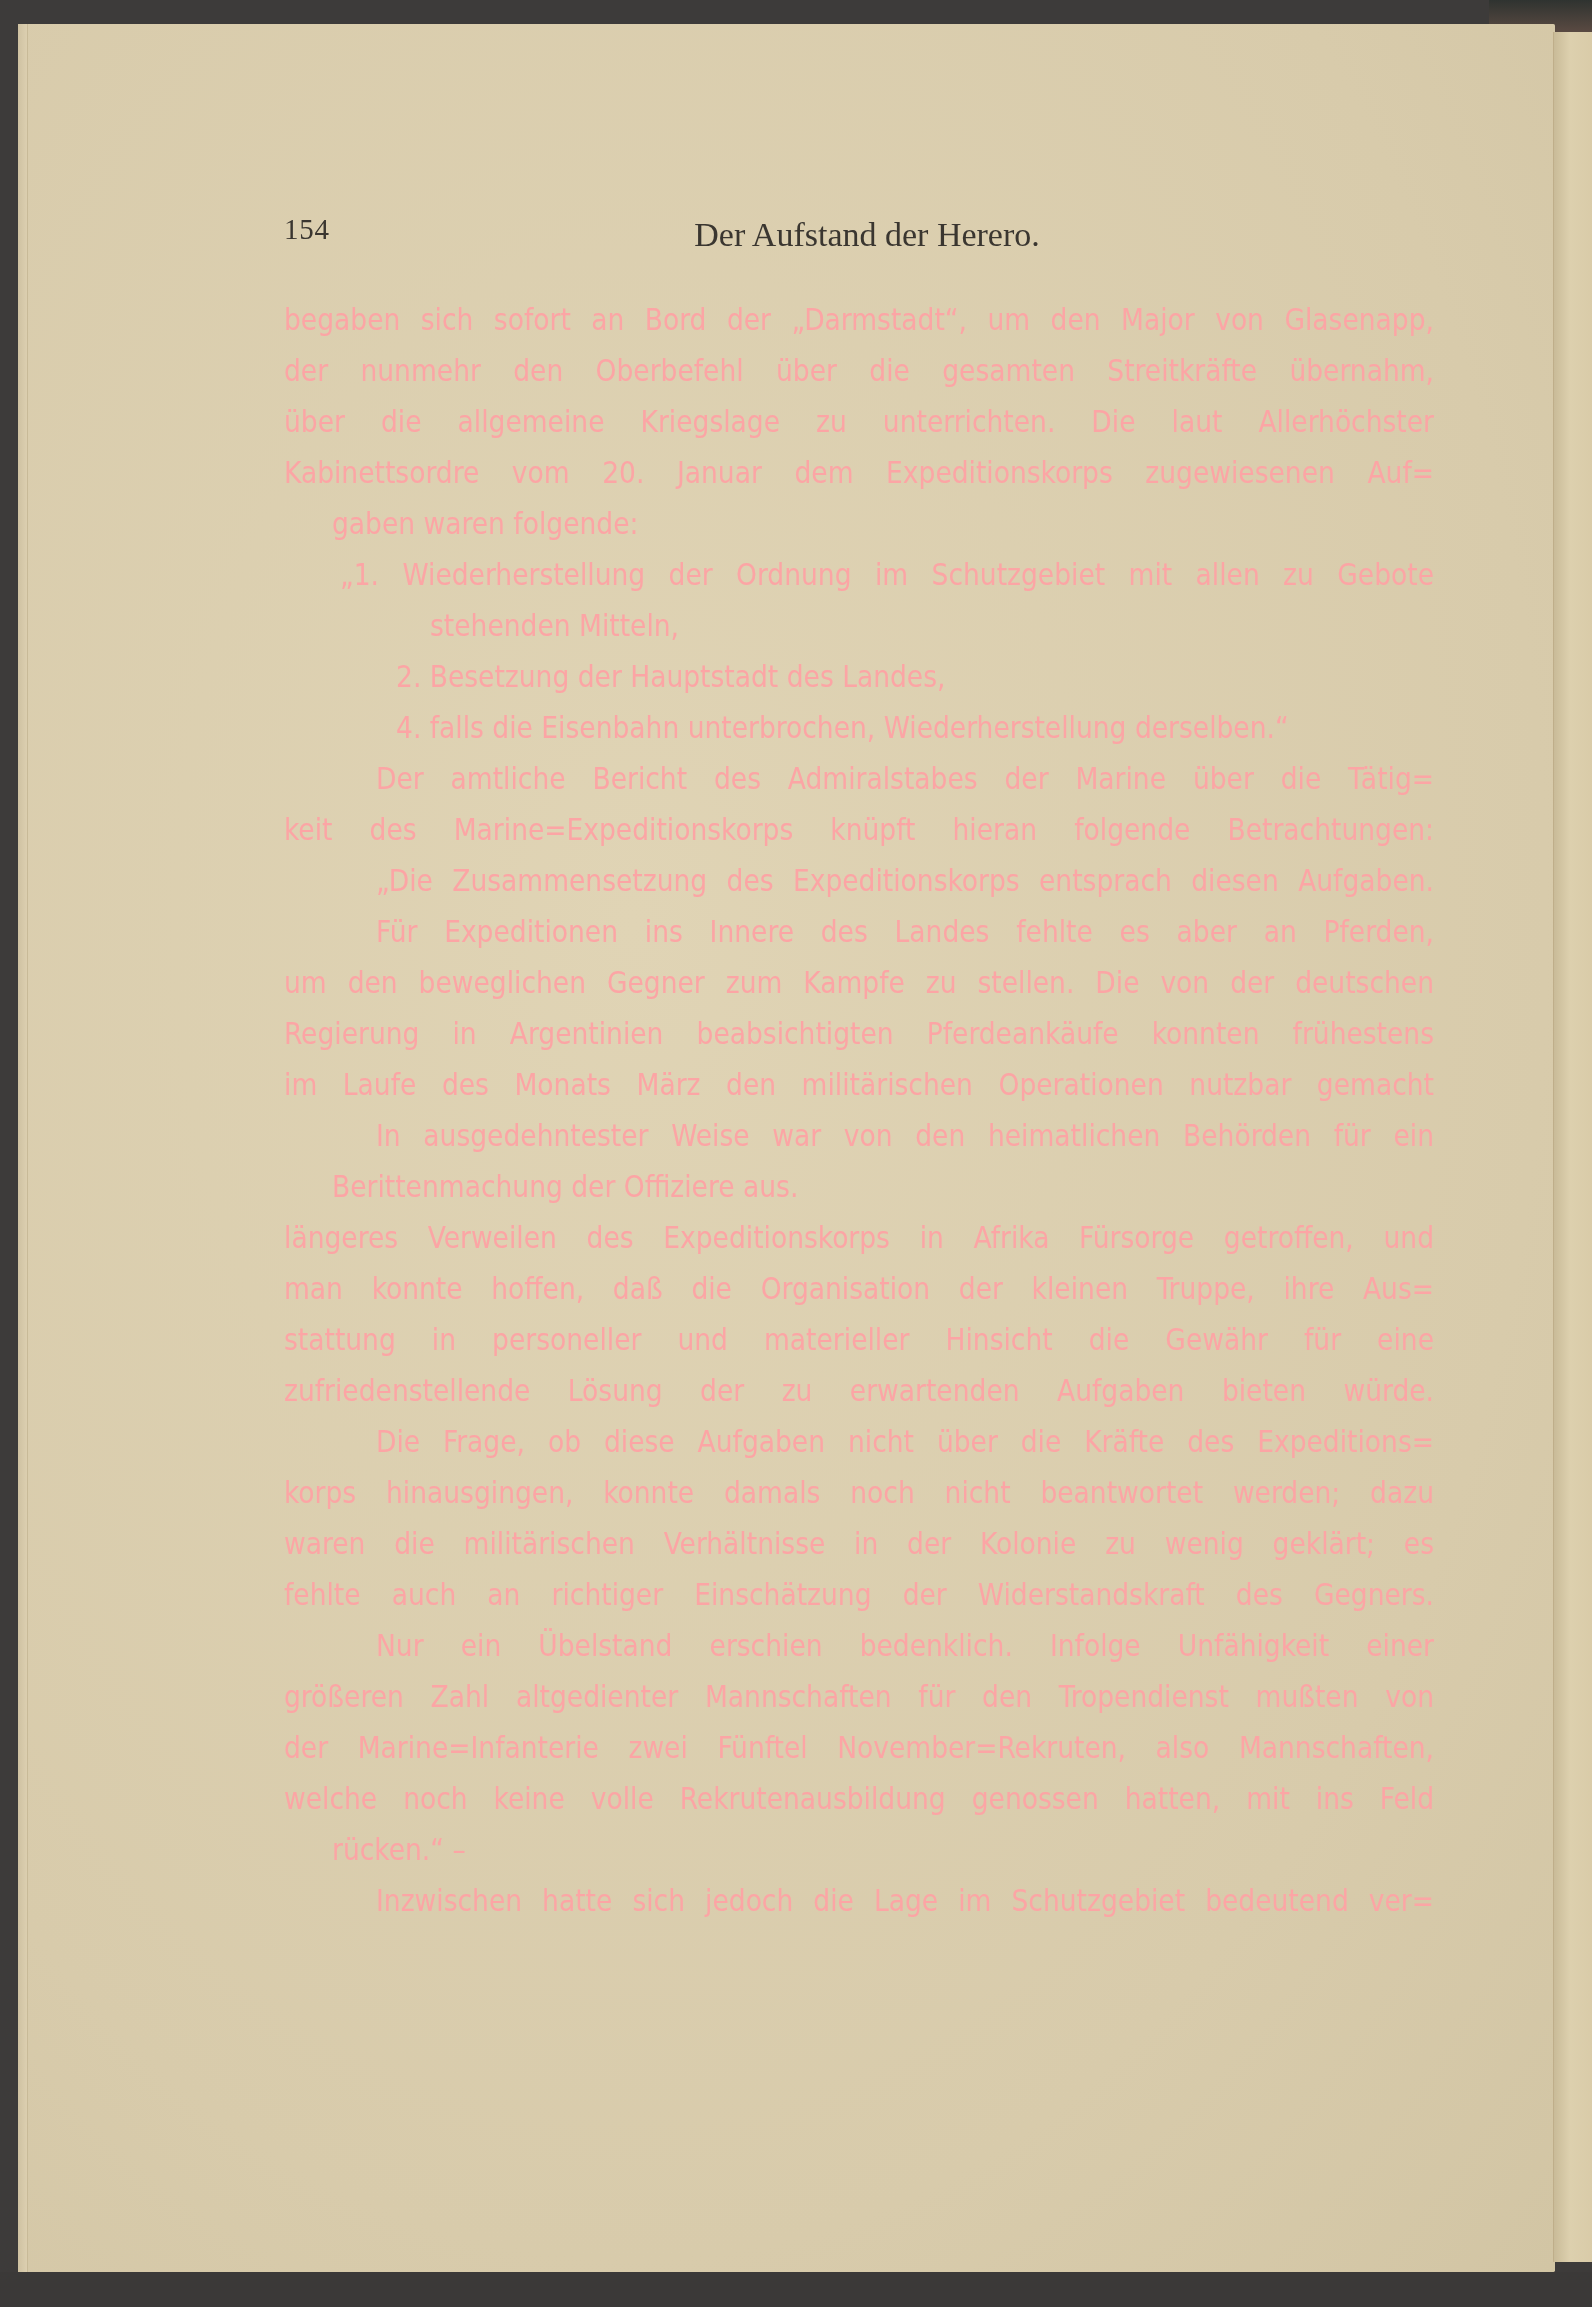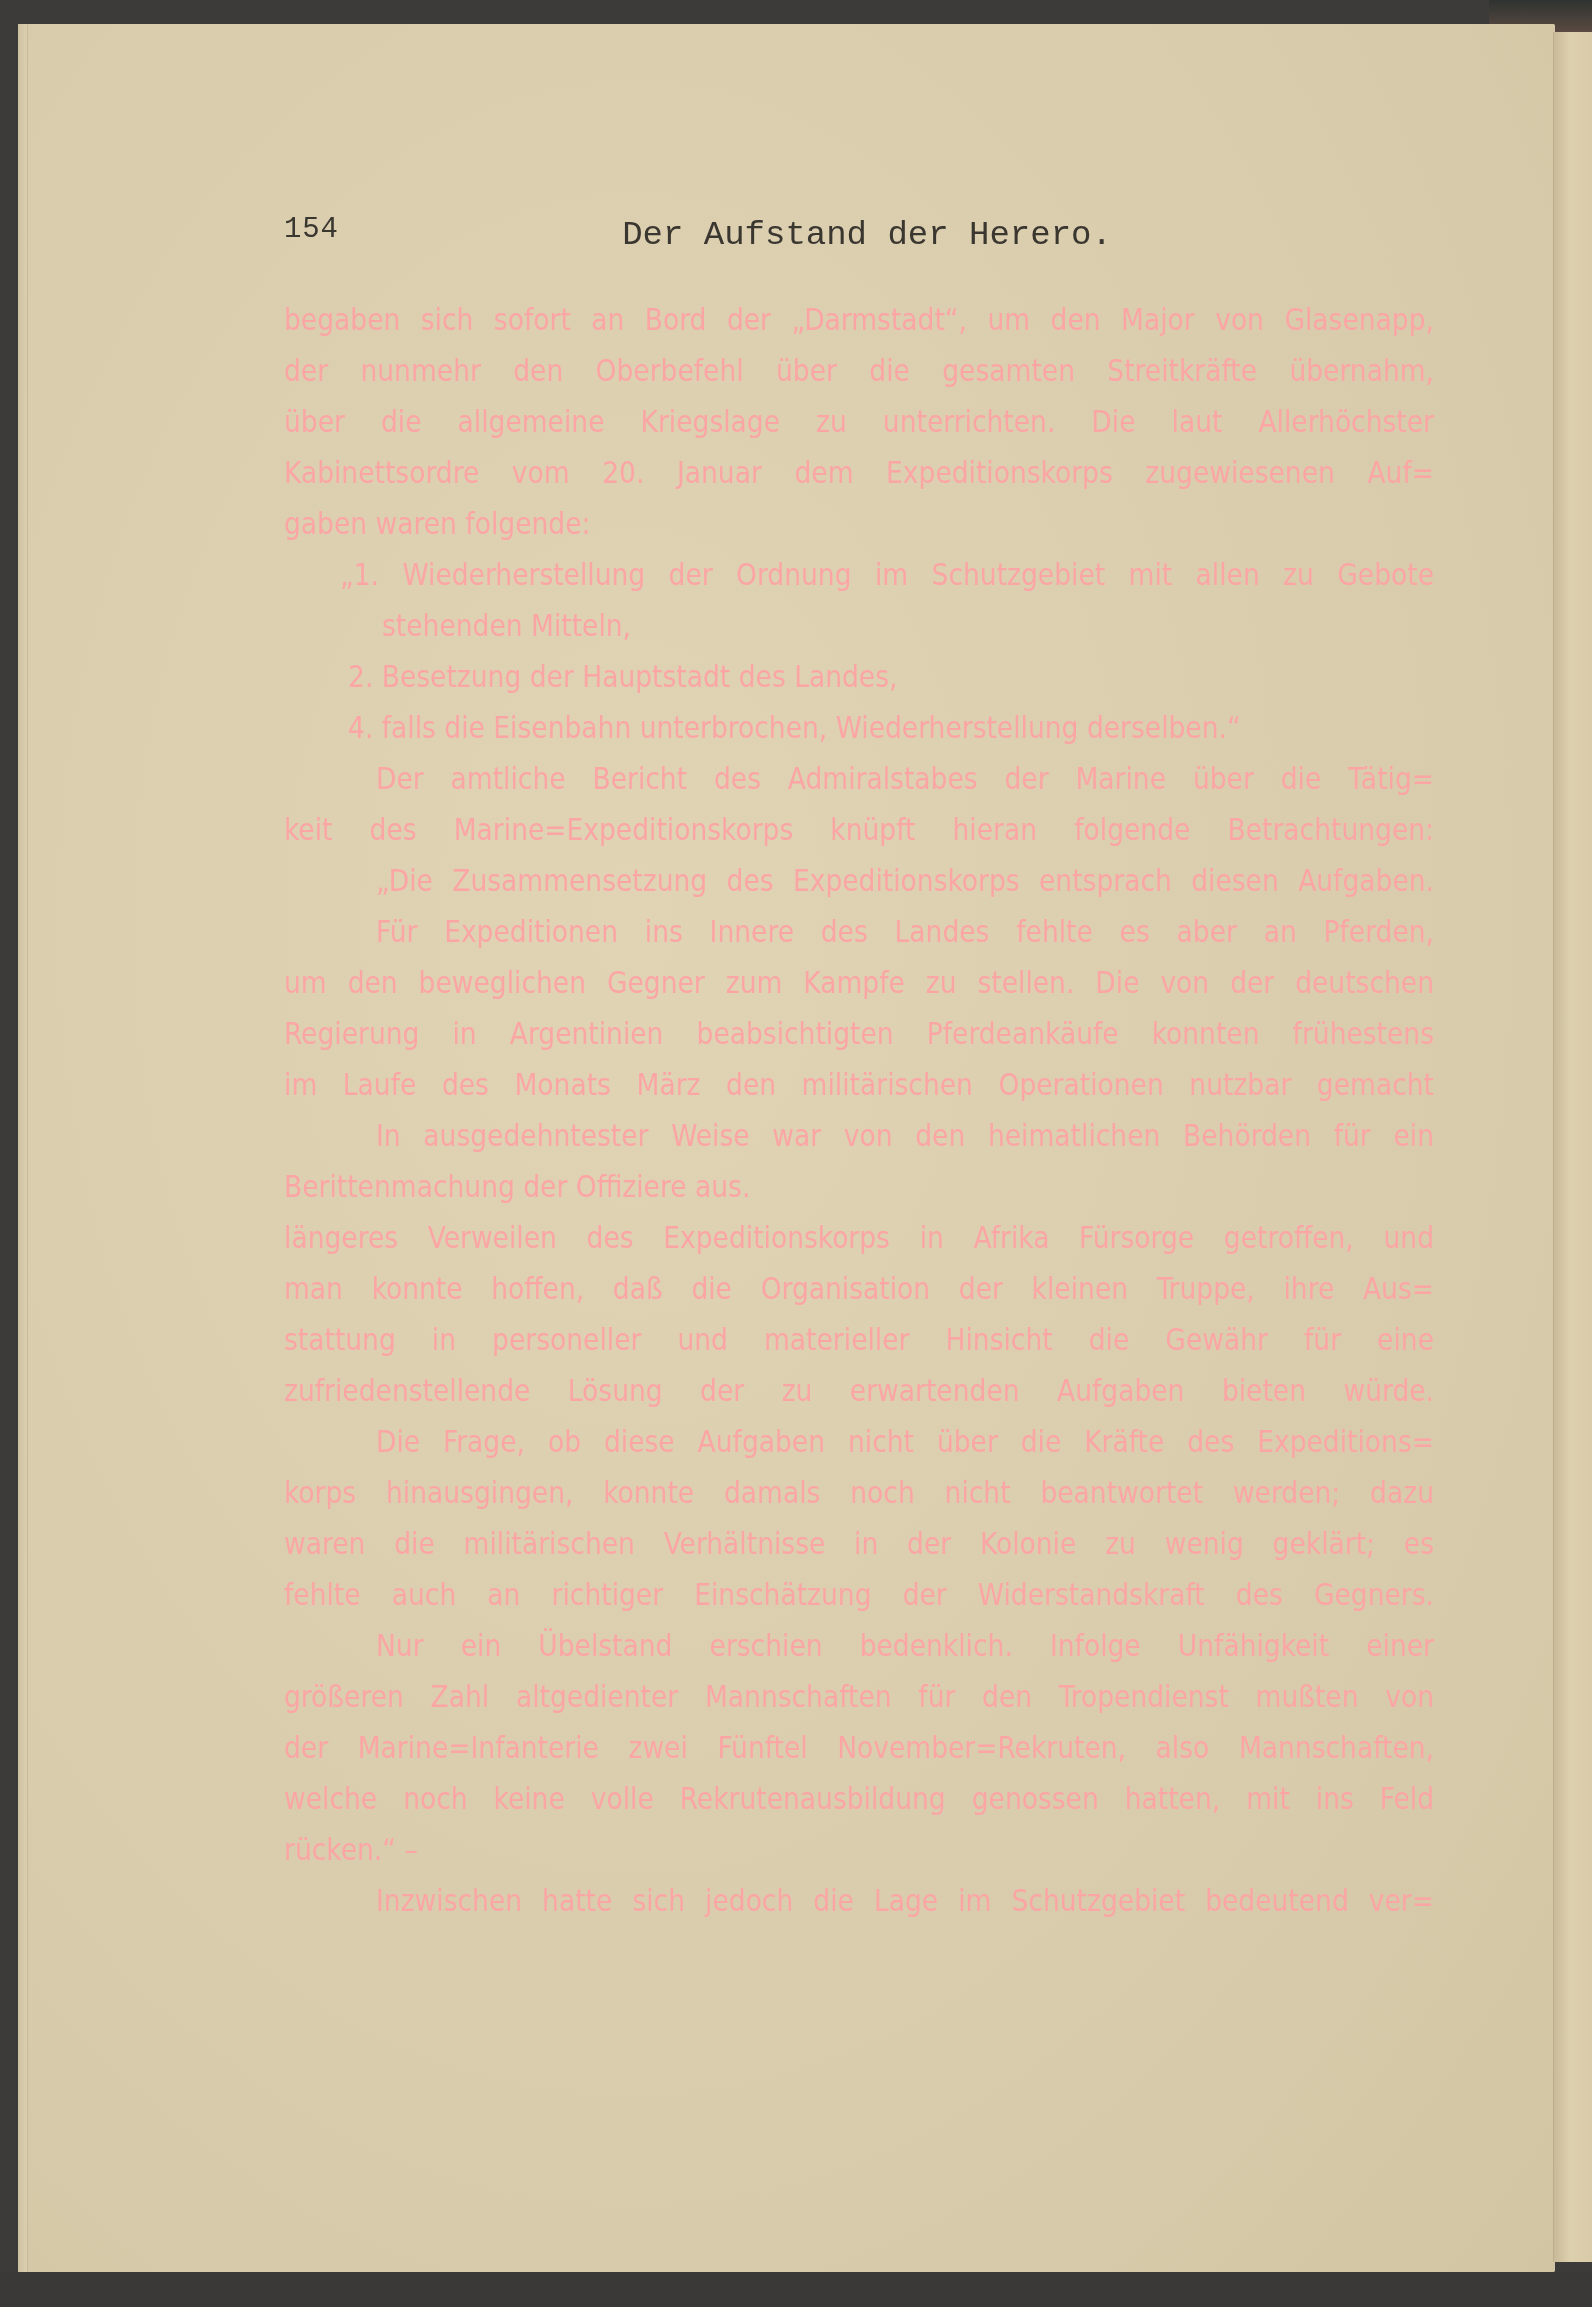--- a/index.html
+++ b/index.html
@@ -27,41 +27,41 @@
   .top-dark {
     position: absolute; left: 1489px; top: 0; width: 104px; height: 32px;
     background: linear-gradient(to bottom, #2f3330, #5a4a42);
   }
   .bottom-dark {
     position: absolute; left: 0; top: 2272px; width: 1593px; height: 35px;
     background: #3b3938;
   }
   .header {
     position: absolute; top: 213px; left: 284px; width: 1150px; height: 48px;
-    font-family: Liberation Mono, monospace; color: #3a3630;
+    font-family: Liberation Serif, serif; color: #3a3630;
   }
   .page-number {
     position: absolute; left: 0; top: 0; font-size: 29px; letter-spacing: 0.8px;
   }
   .running-title {
     position: absolute; left: 0; right: 0; top: 3px; text-align: center; font-size: 34px;
     padding-left: 16px;
   }
   .body-text {
     position: absolute; left: 284px; top: 295px; width: 1150px;
     font-family: "DejaVu Sans Condensed", "DejaVu Sans", sans-serif;
     font-stretch: condensed;
     color: #fca5a5; font-size: 29.5px; line-height: 51px;
     text-align: justify;
   }
   .line {
     display: block; white-space: nowrap; text-align: justify; text-align-last: justify;
     height: 51px;
   }
-  .line.last { text-align-last: left; }
+  .line.last { text-align-last: left; margin-left: 48px; }
   .line.indent { padding-left: 92px; }
   .line.list { padding-left: 64px; }
   .line.list-cont { padding-left: 98px; }
   .line.list-first { padding-left: 56px; }
 </style>
 </head>
 <body>
 
 <div class="top-dark"></div>
 <div class="page"></div>

